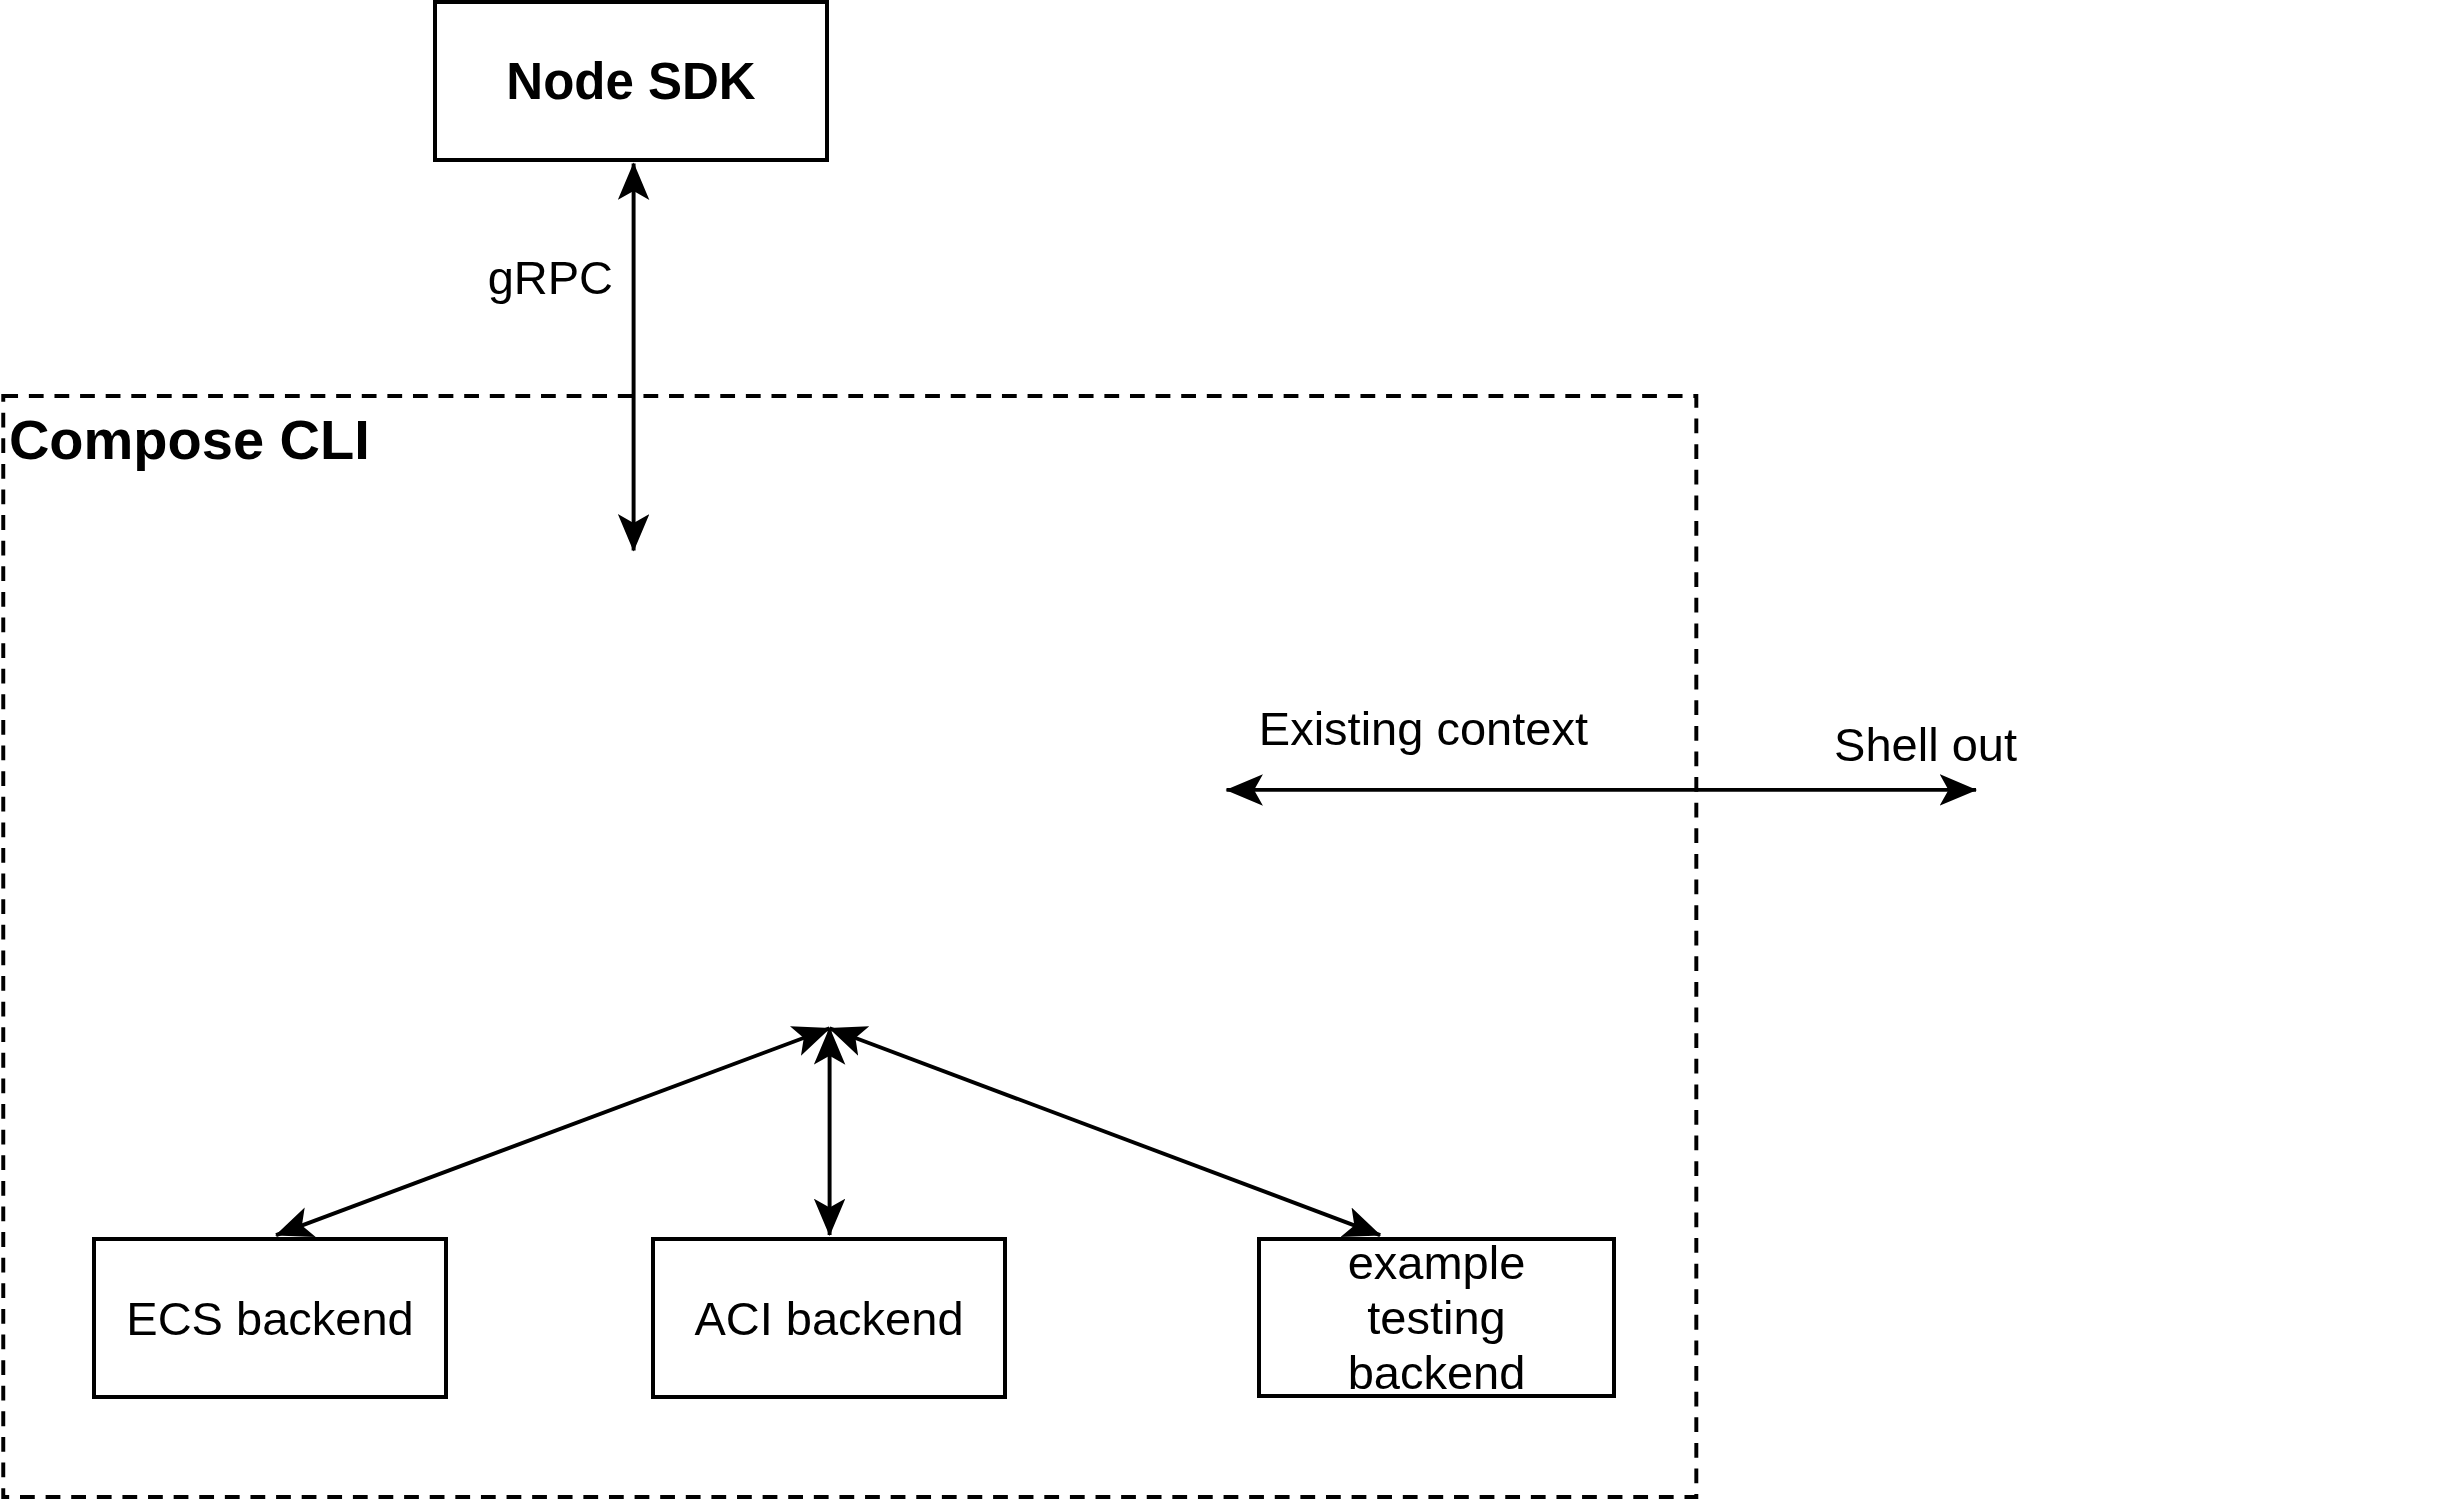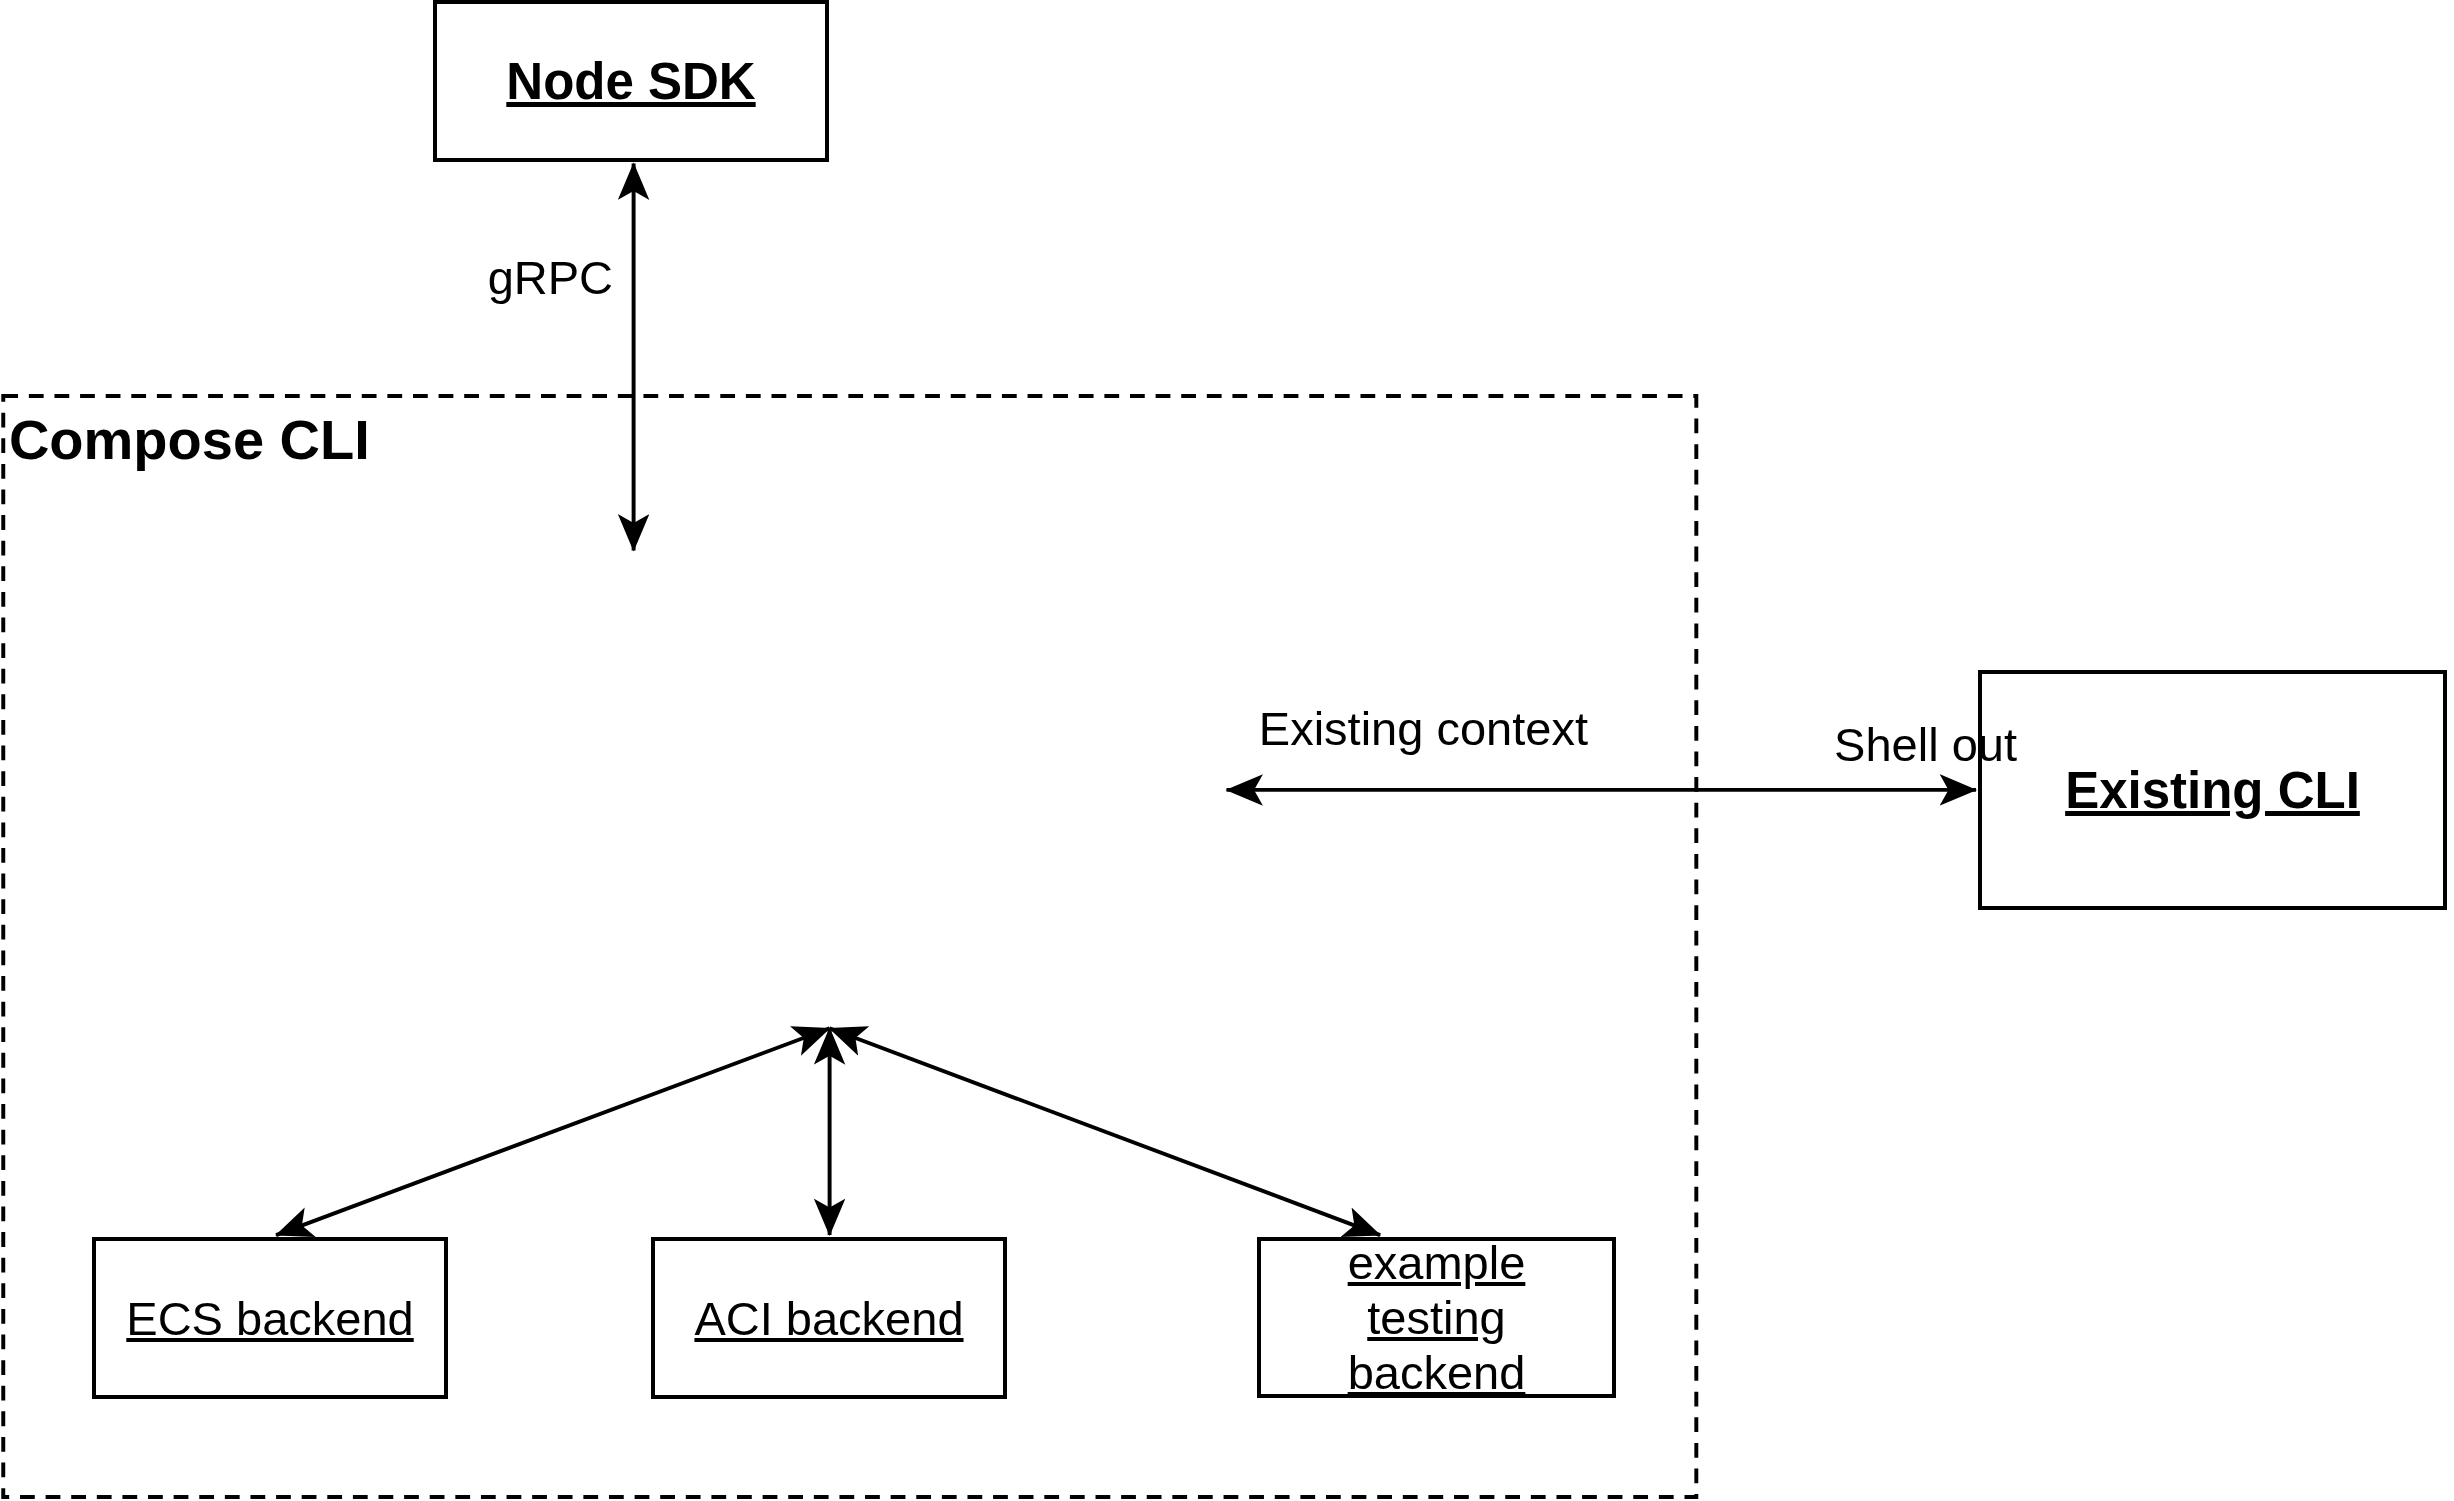--- a/index.html
+++ b/index.html
@@ -12,21 +12,20 @@
     overflow:hidden;
   }
   .stage svg{position:absolute;left:0;top:0;}
   .box{
     position:absolute;
     box-sizing:border-box;
     border:4.9px solid #000;
     background:#ffffff;
     display:flex;align-items:center;justify-content:center;
     text-align:center;
-    text-decoration:underline;
   }
   .label{font-size:47px;line-height:55px;}
   .label-bold{font-size:51px;line-height:59px;font-weight:bold;}
   .edge-label{
     position:absolute;
     font-size:47px;line-height:55px;
     text-align:right;
     white-space:nowrap;
     background:transparent;
   }
@@ -64,23 +63,20 @@
     <line x1="842" y1="1044" x2="1401" y2="1254" stroke="#000" stroke-width="4" marker-start="url(#arrow)" marker-end="url(#arrow)"></line>
   </svg>
 
   <div class="container-label" style="left:8.9px;top:410px;">Compose CLI</div>
 
   <div class="box" style="left:433px;top:0px;width:396px;height:162px;">
     <span class="label-bold">Node SDK</span>
   </div>
 
 
-  <div class="box" style="left:1978px;top:670px;width:469px;height:240px;">
-    <span class="label-bold">Existing CLI</span>
-  </div>
 
   <div class="box" style="left:80px;top:1237px;width:356px;height:162px;margin-left:12px;">
     <span class="label">ECS backend</span>
   </div>
 
   <div class="box" style="left:651px;top:1237px;width:356px;height:162px;">
     <span class="label">ACI backend</span>
   </div>
 
   <div class="box" style="left:1221px;top:1237px;width:359px;height:161px;padding:0 19.7px;margin-left:36px;">

